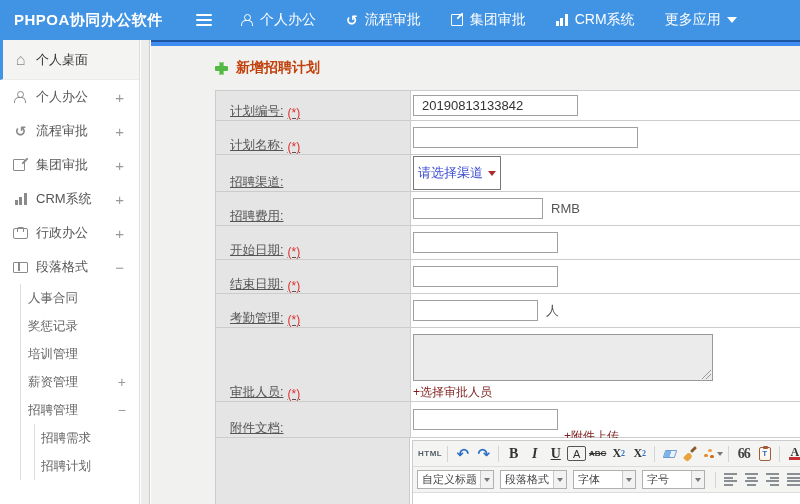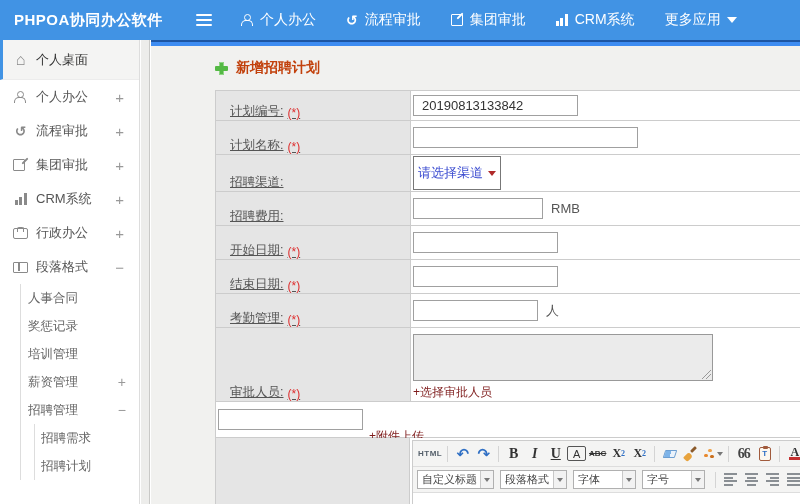--- a/index.html
+++ b/index.html
@@ -352,20 +352,23 @@
       </div>
       <div class="fv approver-cell">
         <div class="approver-box">
           <span class="resize-grip"></span>
         </div>
         <a class="blue-link approver-link">+选择审批人员</a>
       </div>
     </div>
 
     <div class="frow h36">
+      <div class="fl">
+        <span>附件文档:</span>
+      </div>
       <div class="fv">
         <input class="txt w145" type="text" value="" style="">
         <a class="blue-link attach-link">+附件上传</a>
       </div>
     </div>
 
     <div class="frow hEd">
       <div class="fl"></div>
       <div class="fv ed-cell">
         <div class="ed-wrap">

